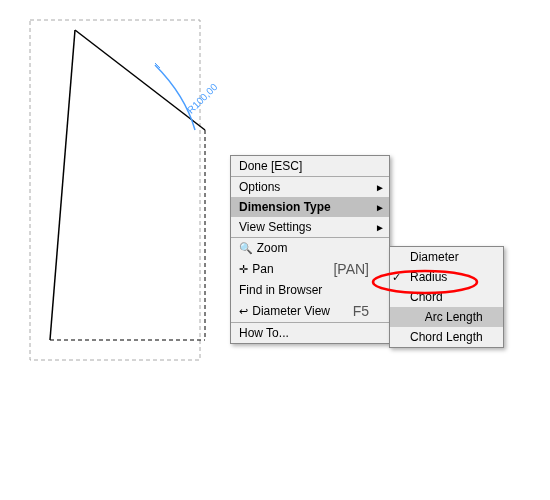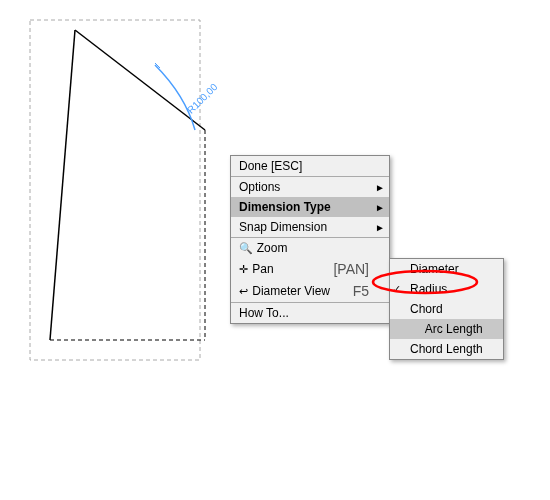--- a/index.html
+++ b/index.html
@@ -74,21 +74,21 @@
       box-shadow: 2px 2px 4px rgba(0,0,0,0.3);
       min-width: 110px;
       z-index: 11;
     }
 
     .submenu-container {
       position: relative;
     }
 
     .dimension-type-submenu {
-      top: 61px;
+      top: 49px;
     }
 
     .submenu .menu-item {
       padding: 3px 20px 3px 20px;
     }
 
     .arc-length-item {
       position: relative;
       justify-content: flex-end;
     }
@@ -167,37 +167,40 @@
       <div class="menu-item arc-length-item" style="background:#c8c8c8;">
         <span>Arc Length</span>
       </div>
       <div class="menu-item">
         <span>Chord Length</span>
       </div>
     </div>
   </div>
 
   <div class="menu-item">
-    <span>Snap Dimension</span>
+    <span>View Settings</span>
     <span class="arrow">►</span>
   </div>
 
   <div style="border-top: 1px solid #aaa;"></div>
 
   <div class="menu-item">
     <span class="icon">🔍</span>
     <span>Zoom</span>
   </div>
 
   <div class="menu-item">
     <span class="icon">✛</span>
     <span>Pan</span>
     <span class="shortcut">[PAN]</span>
   </div>
 
+  <div class="menu-item">
+    <span>Find in Browser</span>
+  </div>
 
   <div class="menu-item">
     <span class="icon">↩</span>
     <span>Diameter View</span>
     <span class="shortcut">F5</span>
   </div>
 
   <div style="border-top: 1px solid #aaa;"></div>
 
   <div class="menu-item">

